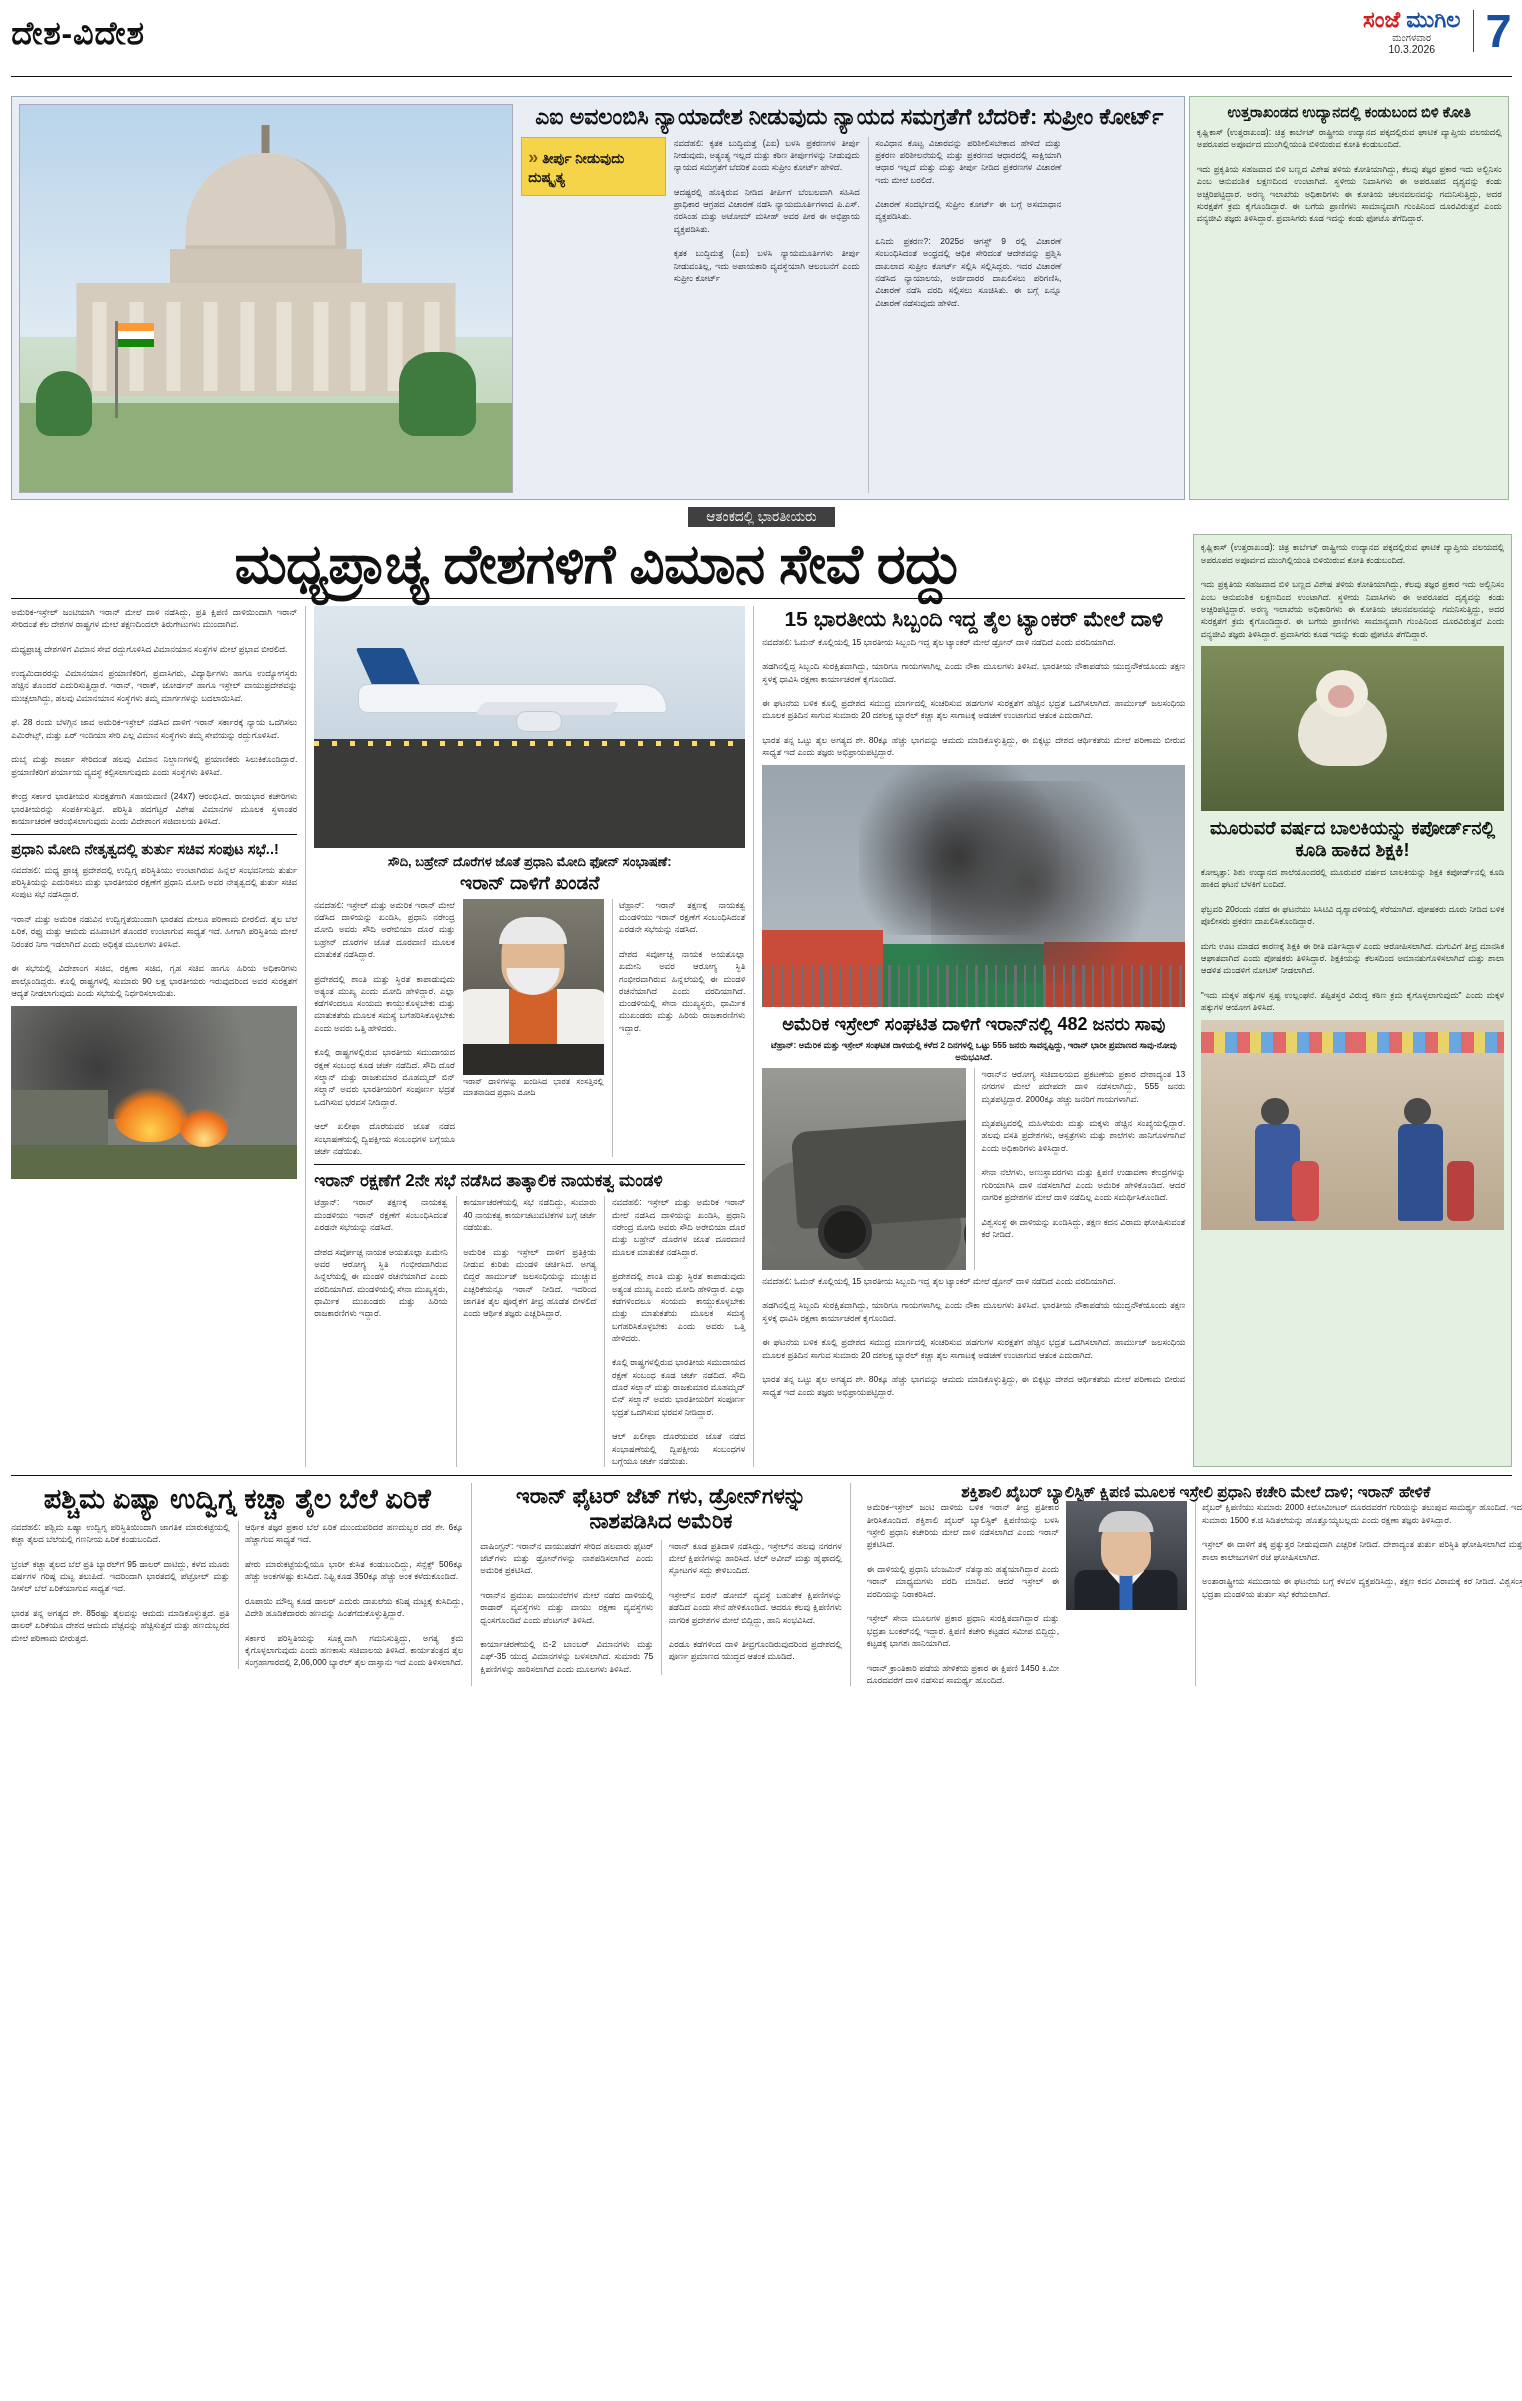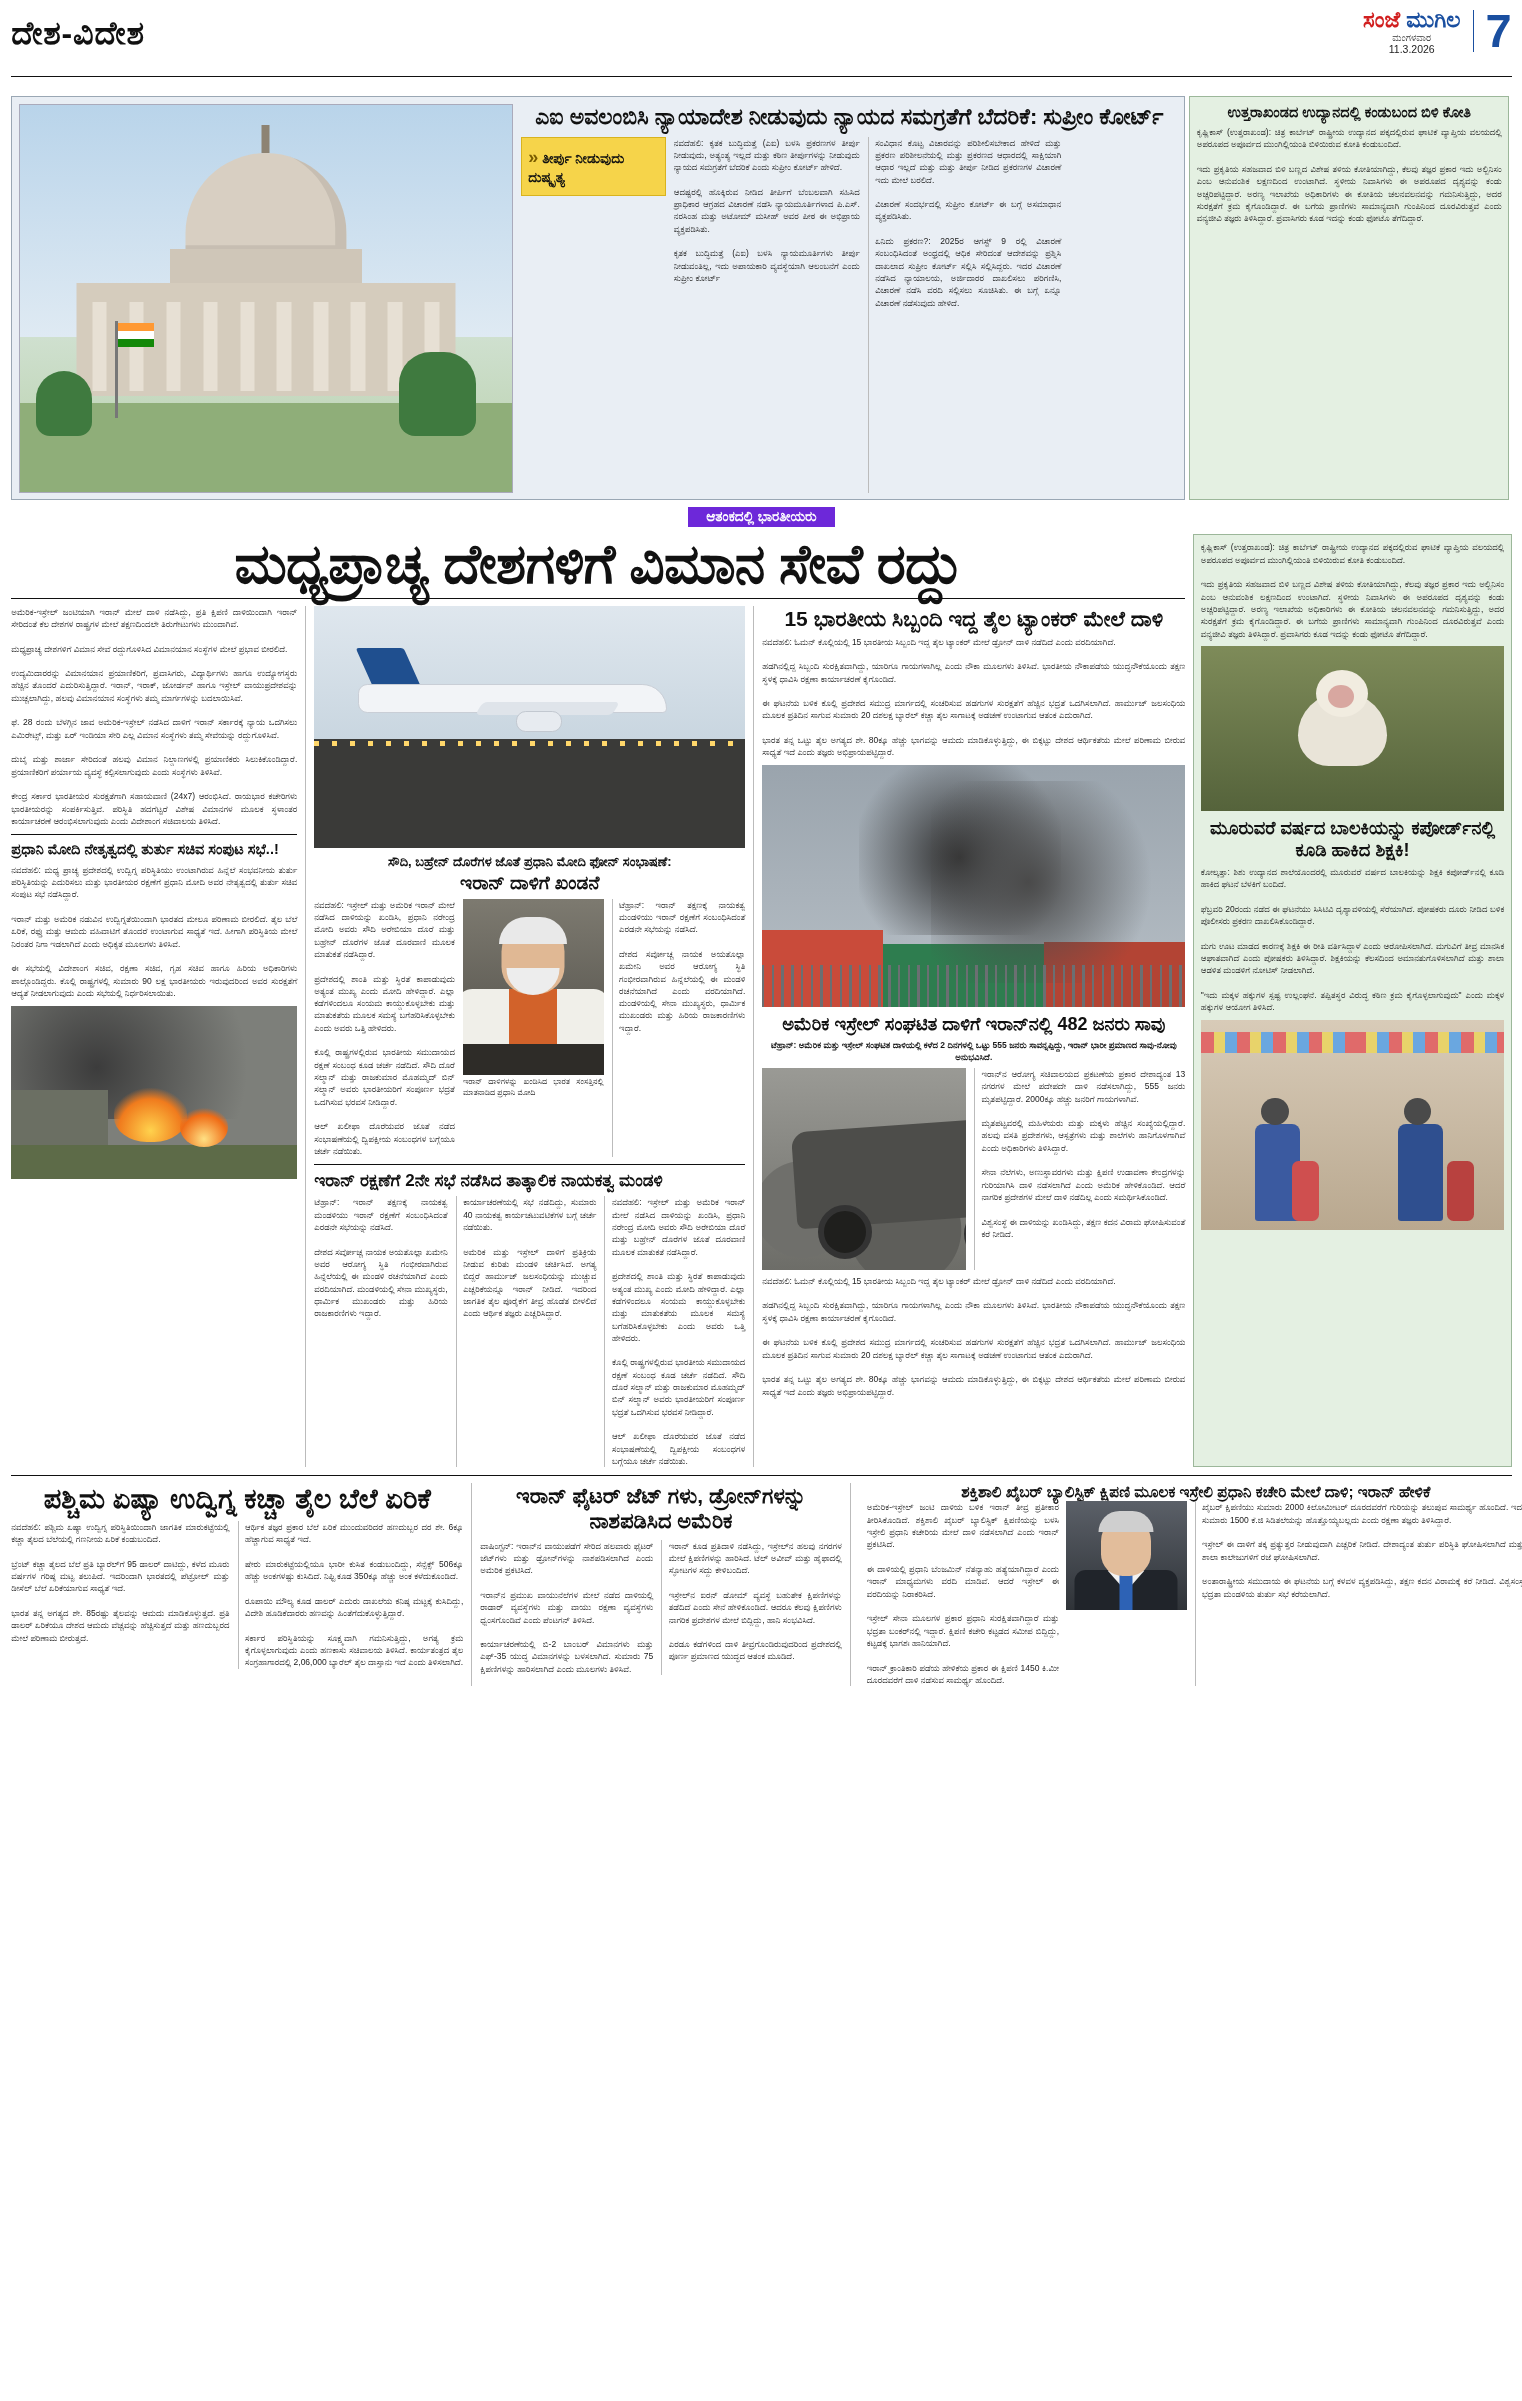--- a/index.html
+++ b/index.html
@@ -48,21 +48,21 @@
   .sc-ground{position:absolute;left:0;right:0;bottom:0;height:89px;background:#8fae79;}
   .sc-tree{position:absolute;bottom:56px;width:56px;height:65px;background:#3f7a3f;border-radius:32px 32px 16px 16px;}
   .sc-flag{position:absolute;left:95px;bottom:74px;width:3.2px;height:97px;background:#777;}
   .sc-flagcloth{position:absolute;left:98px;bottom:145px;width:36px;height:24px;background:linear-gradient(#ff9933 33%,#ffffff 33% 66%,#138808 66%);}
 
   .quote-box{background:#f6d44a;border:0.8px solid #d8b31f;padding:8px 6.5px;font-size:13.7px;font-weight:bold;line-height:1.3;}
   .quote-box .mark{font-size:18px;color:#7a5c00;}
 
   
   .banner{display:flex;justify-content:center;margin:6.5px 0 1.6px;}
-  .banner span{background:#6d28d9;color:#fff;font-size:13.7px;font-weight:bold;padding:2.4px 18px;}
+  .banner span{background:#404040;color:#fff;font-size:13.7px;font-weight:normal;padding:2.4px 18px;}
 
   
   .mainhead{font-size:55px;font-weight:bold;letter-spacing:-0.8px;line-height:1.05;padding:1.6px 0 4.8px;border-bottom:0.8px solid #111;}
 
   
   .mid{display:flex;gap:8px;margin-top:6.5px;}
   .mid-main{width:1174px;display:flex;gap:8px;}
   .mcol{box-sizing:border-box;}
   .c1{width:286px;}
   .c2{width:440px;}
@@ -154,21 +154,21 @@
 
   <div class="masthead">
     <div class="section-title">ದೇಶ-ವಿದೇಶ</div>
     <div class="brand">
       <div class="brand-block">
         <div class="brand-line">
           <span class="red">ಸಂಜೆ</span>
           <span class="blue">ಮುಗಿಲ</span>
         </div>
         <div class="brand-sub">ಮಂಗಳವಾರ</div>
-        <div class="brand-date">11.3.2026</div>
+        <div class="brand-date">10.3.2026</div>
       </div>
       <div class="page-num">7</div>
     </div>
   </div>
 
   <div class="top">
 
     <div class="top-left">
       <div style="width:494px;">
         <div class="sc-photo photo">

